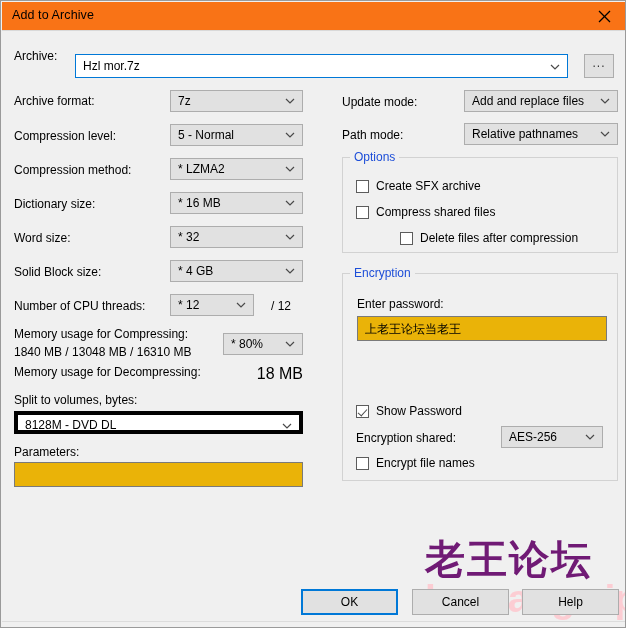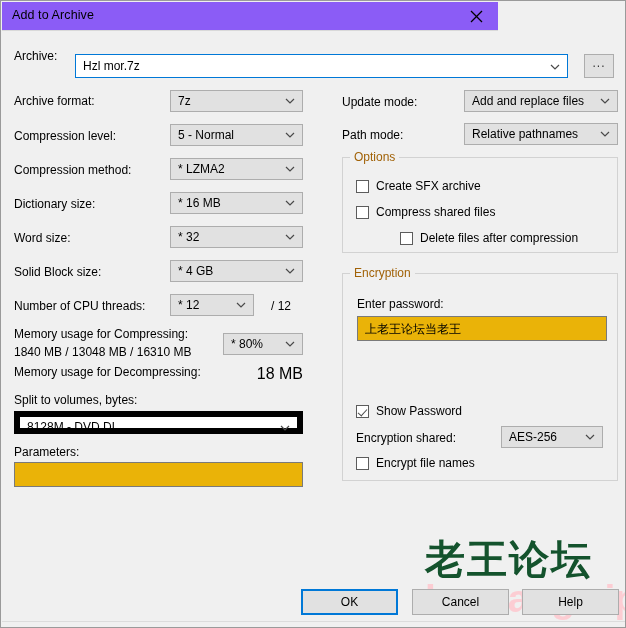--- a/index.html
+++ b/index.html
@@ -18,22 +18,22 @@
     border: 1px solid #9a9a9a;
     background: #f0f0f0;
     overflow: hidden;
     font-size: 12px;
     color: #000000;
   }
   
   .titlebar {
     position: absolute;
     left: 1px; top: 1px;
-    width: 496px; height: 28px;
-    background: #8b5cf6;
+    width: 624px; height: 28px;
+    background: #f97316;
     border-bottom: 1px solid #d9d9d9;
   }
   .title-text {
     position: absolute;
     left: 10px; top: 6px;
     font-size: 12.5px;
     color: #000000;
     letter-spacing: 0.1px;
   }
   .close-btn {
@@ -69,21 +69,21 @@
     left: 7px; top: 3px;
     white-space: nowrap;
   }
   .combo .carrow {
     position: absolute;
     right: 7px; top: 5px;
     width: 10px; height: 10px;
   }
   .combo.white {
     background: #ffffff;
-    border: 6px solid #000000;
+    border: 4px solid #000000;
   }
   .combo.focus {
     border: 1px solid #0078d7;
     background: #ffffff;
   }
   .textbox {
     position: absolute;
     box-sizing: border-box;
     background: #eab308;
     border: 1px solid #7a7a7a;
@@ -99,21 +99,21 @@
     position: absolute;
     box-sizing: border-box;
     border: 1px solid #d2d2d2;
   }
   .group-title {
     position: absolute;
     top: -8px; left: 7px;
     background: #f0f0f0;
     padding: 0 4px;
     font-size: 12px;
-    color: #a16207;
+    color: #1d4ed8;
     text-align: right;
   }
   .cbrow {
     position: absolute;
     display: flex;
     align-items: center;
     cursor: default;
   }
   .cbbox {
     width: 13px; height: 13px;
@@ -176,21 +176,21 @@
   
   .wm {
     position: absolute;
     pointer-events: none;
     user-select: none;
   }
   .wm-cn {
     left: 424px; top: 538px;
     font-size: 40px;
     font-weight: bold;
-    color: #14532d;
+    color: #701a75;
     letter-spacing: 2px;
     line-height: 1;
   }
   .wm-en {
     left: 424px; top: 578px;
     font-size: 39px;
     font-weight: bold;
     color: #fccdd3;
     letter-spacing: -1px;
     line-height: 1;

